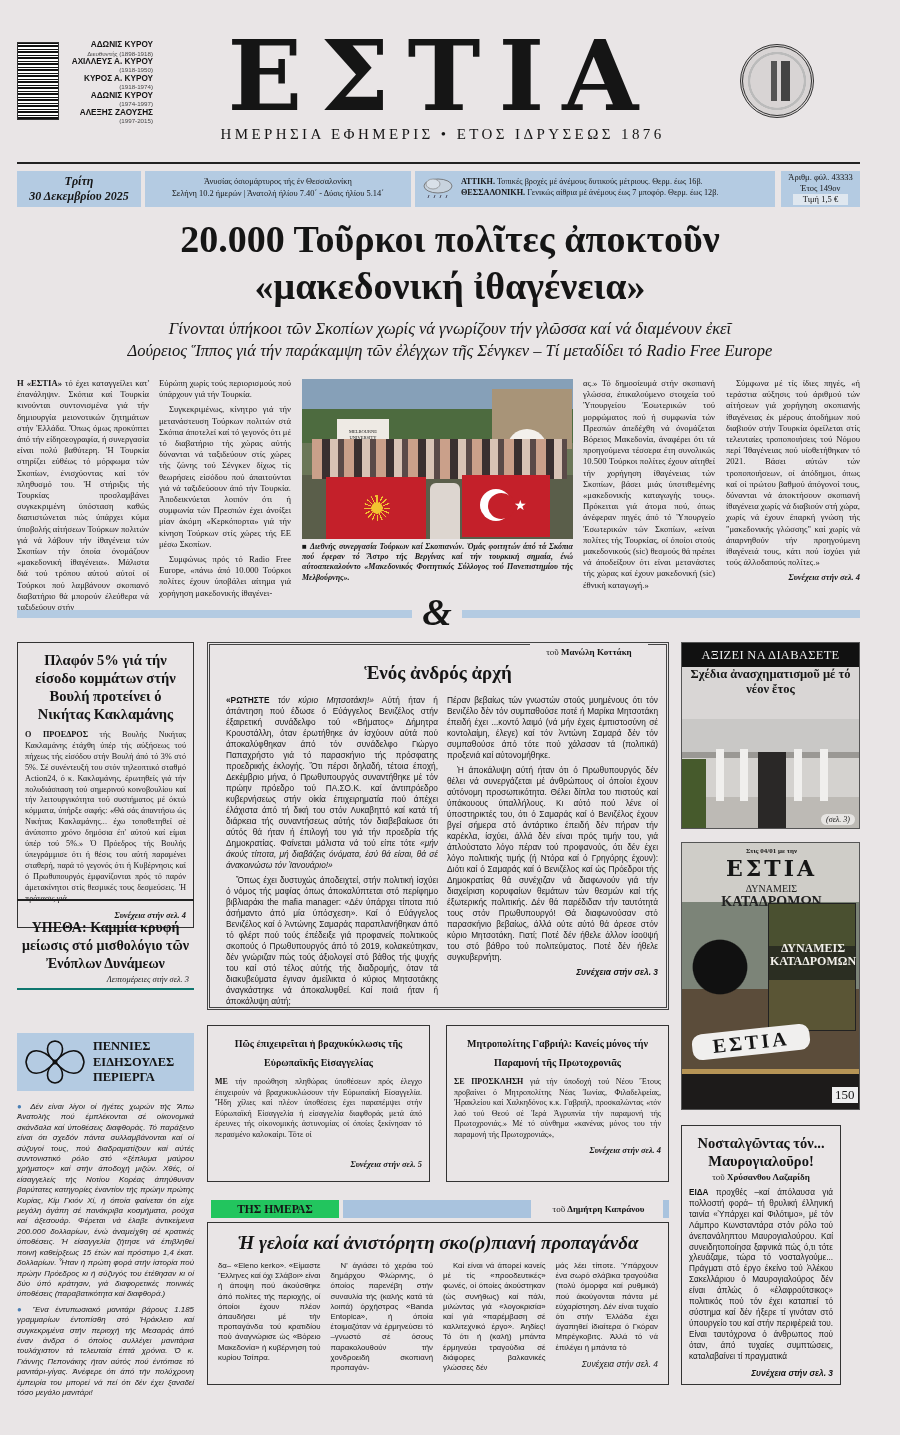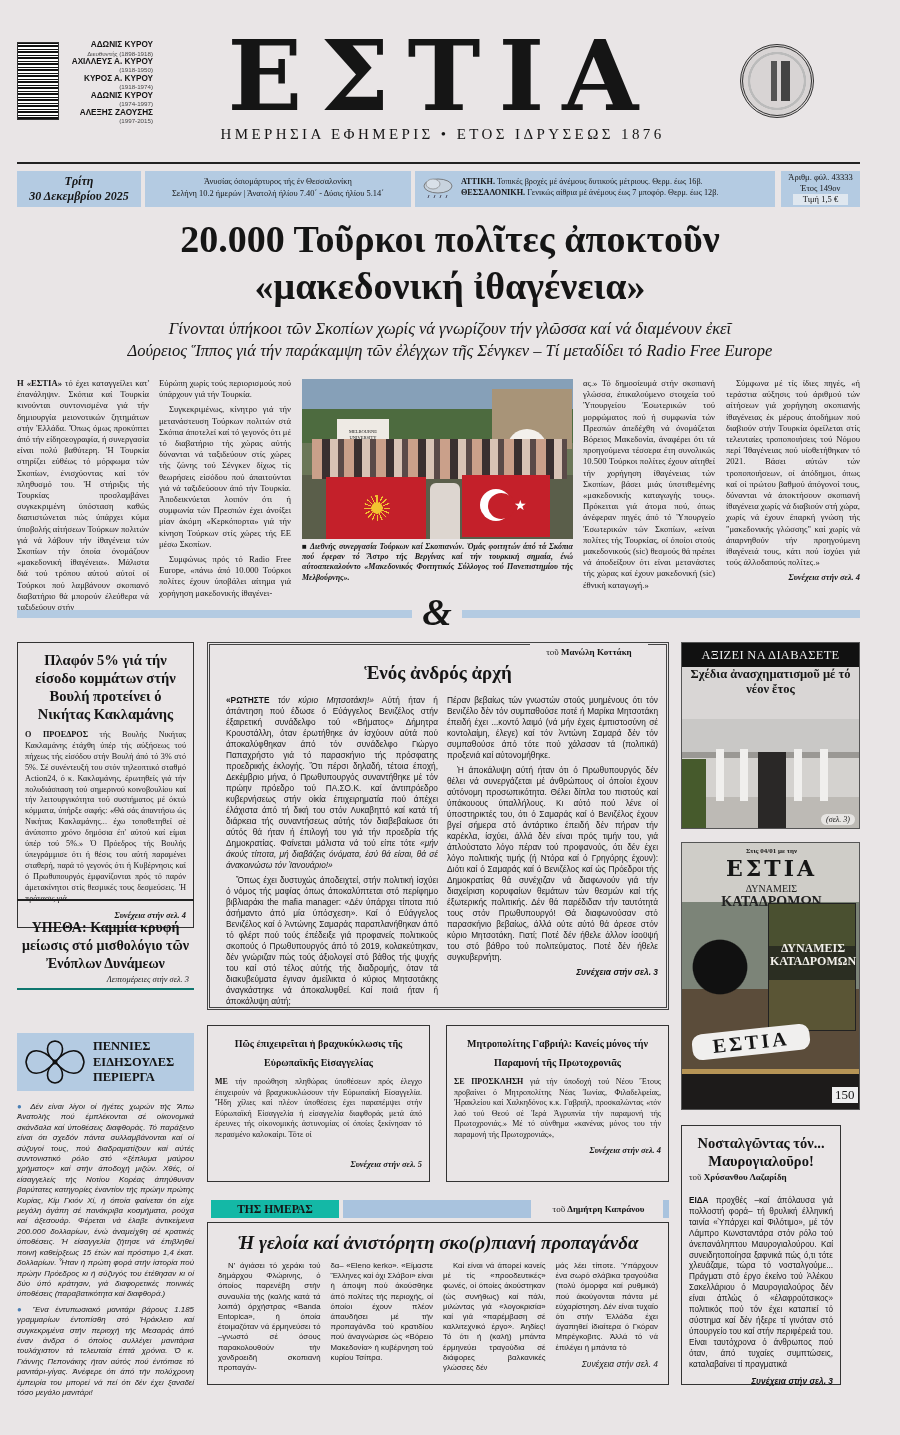--- a/index.html
+++ b/index.html
@@ -68,31 +68,31 @@
 #penies{left:17px;top:1033px;width:177px;height:58px;padding:6px 0 0 76px;font-weight:bold;font-size:12.5px;line-height:15.5px}
 #peniesIcon{left:22px;top:1039px;width:66px;height:46px}
 #penText{left:17px;top:1102px;width:177px;font-family:"Liberation Sans","DejaVu Sans",sans-serif;font-style:italic;font-size:7.9px;line-height:10.4px;text-align:justify}
 #penText p{margin-bottom:5px}
 .dot{color:#4a7fb4}
 #euro{left:207px;top:1025px;width:223px;height:157px;padding:8px 7px}
 #mitro{left:446px;top:1025px;width:223px;height:157px;padding:8px 7px}
 .h3{font-weight:bold;text-align:center;font-size:10px;line-height:19px;margin-bottom:5px}
 .smalltxt{font-size:8px;line-height:10.6px;text-align:justify}
 #tisBar{left:207px;top:1200px;width:462px;height:18px}
-#tisBar .lab{position:absolute;left:4px;top:0;width:128px;height:18px;background:#14b8a6;font-weight:bold;font-size:11.5px;line-height:18px;text-align:center}
+#tisBar .lab{position:absolute;left:4px;top:0;width:128px;height:18px;background:#22c55e;font-weight:bold;font-size:11.5px;line-height:18px;text-align:center}
 #tisBar .mid{position:absolute;left:136px;top:0;width:188px;height:18px;background:#a9c3de}
 #tisBar .by{position:absolute;left:330px;top:0;width:123px;height:18px;background:#e9e5e6;font-size:9px;line-height:18px;text-align:center}
 #tisBar .end{position:absolute;left:456px;top:0;width:6px;height:18px;background:#a9c3de}
 #tisBox{left:207px;top:1222px;width:462px;height:163px;border:1.5px solid #333;padding:8px 10px}
 #tisTitle{text-align:center;font-style:italic;font-weight:bold;font-size:19px;line-height:24px;margin-bottom:6px}
 #tisCols{display:flex;gap:10px}
 #tisCols .c{flex:1;font-family:"Liberation Sans","DejaVu Sans",sans-serif;font-size:7.8px;line-height:10.2px;text-align:justify}
 #nostal{left:681px;top:1125px;width:160px;height:260px;border:1.5px solid #333;padding:8px 7px}
 #nostal .h3{font-size:14.5px;line-height:18px;margin-bottom:2px}
-#nostal .by{text-align:left;font-size:9px;margin-bottom:14px}
+#nostal .by{text-align:center;font-size:9px;margin-bottom:6px}
 b.i{}
 .flag{position:absolute;height:62px;background:#c4202a}
 </style>
 </head>
 <body>
 
 <div id="barcode" class="abs"></div>
 <div id="founders" class="abs">
   <div>
       <div class="n">ΑΔΩΝΙΣ ΚΥΡΟΥ</div>
@@ -281,22 +281,22 @@
 
 <div id="tisBar" class="abs">
   <div class="lab">ΤΗΣ ΗΜΕΡΑΣ</div>
   <div class="mid"></div>
   <div class="by"><span>τοῦ</span> <b class="i">Δημήτρη Καπράνου</b></div>
   <div class="end"></div>
 </div>
 <div id="tisBox" class="abs">
   <div id="tisTitle">Ἡ γελοία καί ἀνιστόρητη σκο(ρ)πιανή προπαγάνδα</div>
   <div id="tisCols">
+    <div class="c">δα– «Eleno kerko». «Είμαστε Ἕλληνες καί όχι Σλάβοι» είναι ή άποψη πού άκούσθηκε άπό πολίτες τής περιοχής, οί όποίοι έχουν πλέον άπαυδήσει μέ τήν προπαγάνδα τού κρατιδίου πού άναγνώρισε ώς «Βόρειο Μακεδονία» ή κυβέρνηση τού κυρίου Τσίπρα.</div>
     <div class="c" style="text-indent:10px">Ν' άγιάσει τό χεράκι τού δημάρχου Φλώρινης, ό όποίος παρενέβη στήν συναυλία τής (καλής κατά τά λοιπά) όρχήστρας «Banda Entopica», ή όποία έτοιμαζόταν νά έρμηνεύσει τό –γνωστό σέ όσους παρακολουθούν τήν χονδροειδή σκοπιανή προπαγάν-</div>
-    <div class="c">δα– «Eleno kerko». «Είμαστε Ἕλληνες καί όχι Σλάβοι» είναι ή άποψη πού άκούσθηκε άπό πολίτες τής περιοχής, οί όποίοι έχουν πλέον άπαυδήσει μέ τήν προπαγάνδα τού κρατιδίου πού άναγνώρισε ώς «Βόρειο Μακεδονία» ή κυβέρνηση τού κυρίου Τσίπρα.</div>
     <div class="c" style="text-indent:10px">Καί είναι νά άπορεί κανείς μέ τίς «προοδευτικές» φωνές, οί όποίες άκούστηκαν (ώς συνήθως) καί πάλι, μιλώντας γιά «λογοκρισία» καί γιά «παρέμβαση σέ καλλιτεχνικό έργο». Ἀηδίες! Τό ότι ή (καλή) μπάντα έρμηνεύει τραγούδια σέ διάφορες βαλκανικές γλώσσες δέν</div>
     <div class="c">
         <div>μάς λέει τίποτε. Ὑπάρχουν ένα σωρό σλάβικα τραγούδια (πολύ όμορφα καί ρυθμικά) πού άκούγονται πάντα μέ εύχαρίστηση. Δέν είναι τυχαίο ότι στήν Ἑλλάδα έχει άγαπηθεί ίδιαίτερα ό Γκόραν Μπρέγκοβιτς. Ἀλλά τό νά έπιλέγει ή μπάντα τό</div>
         <div class="cont" style="font-family:'Liberation Sans',sans-serif;font-weight:normal;margin-top:6px">Συνέχεια στήν σελ. 4</div>
       </div>
   </div>
 </div>
 
 <div id="nostal" class="abs">
   <div class="h3">Νοσταλγῶντας τόν... Μαυρογιαλοῦρο!</div>

